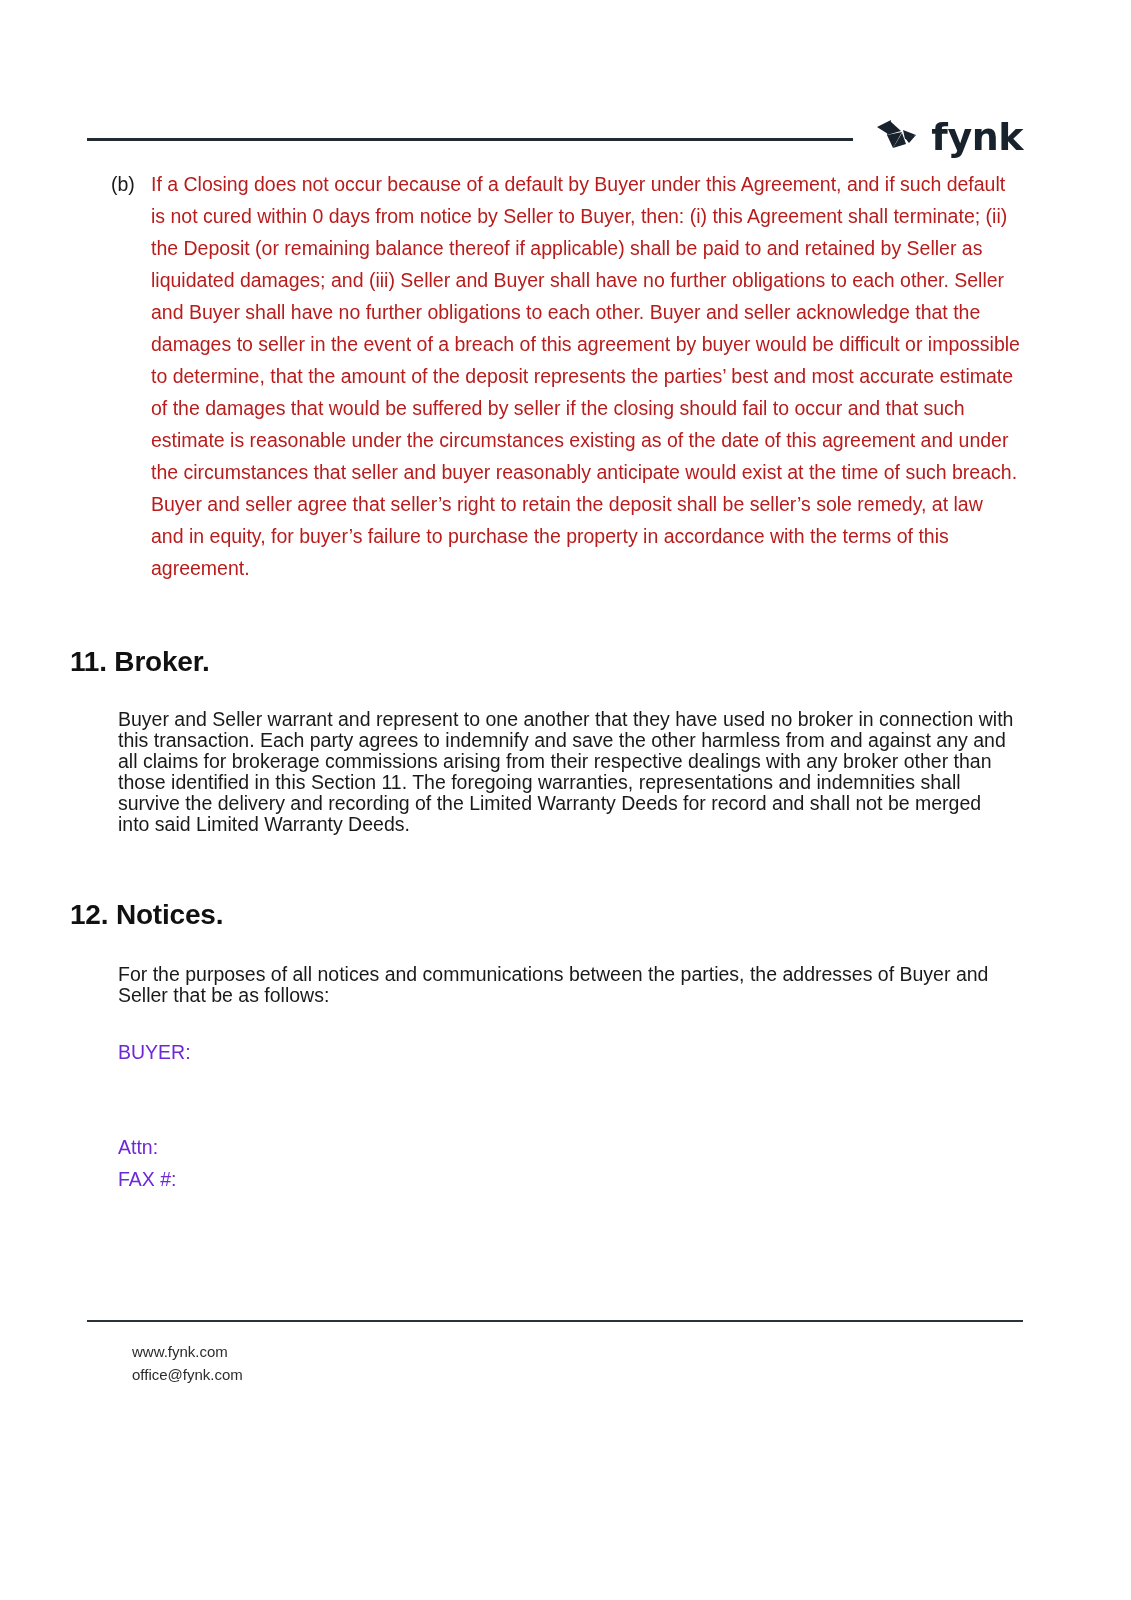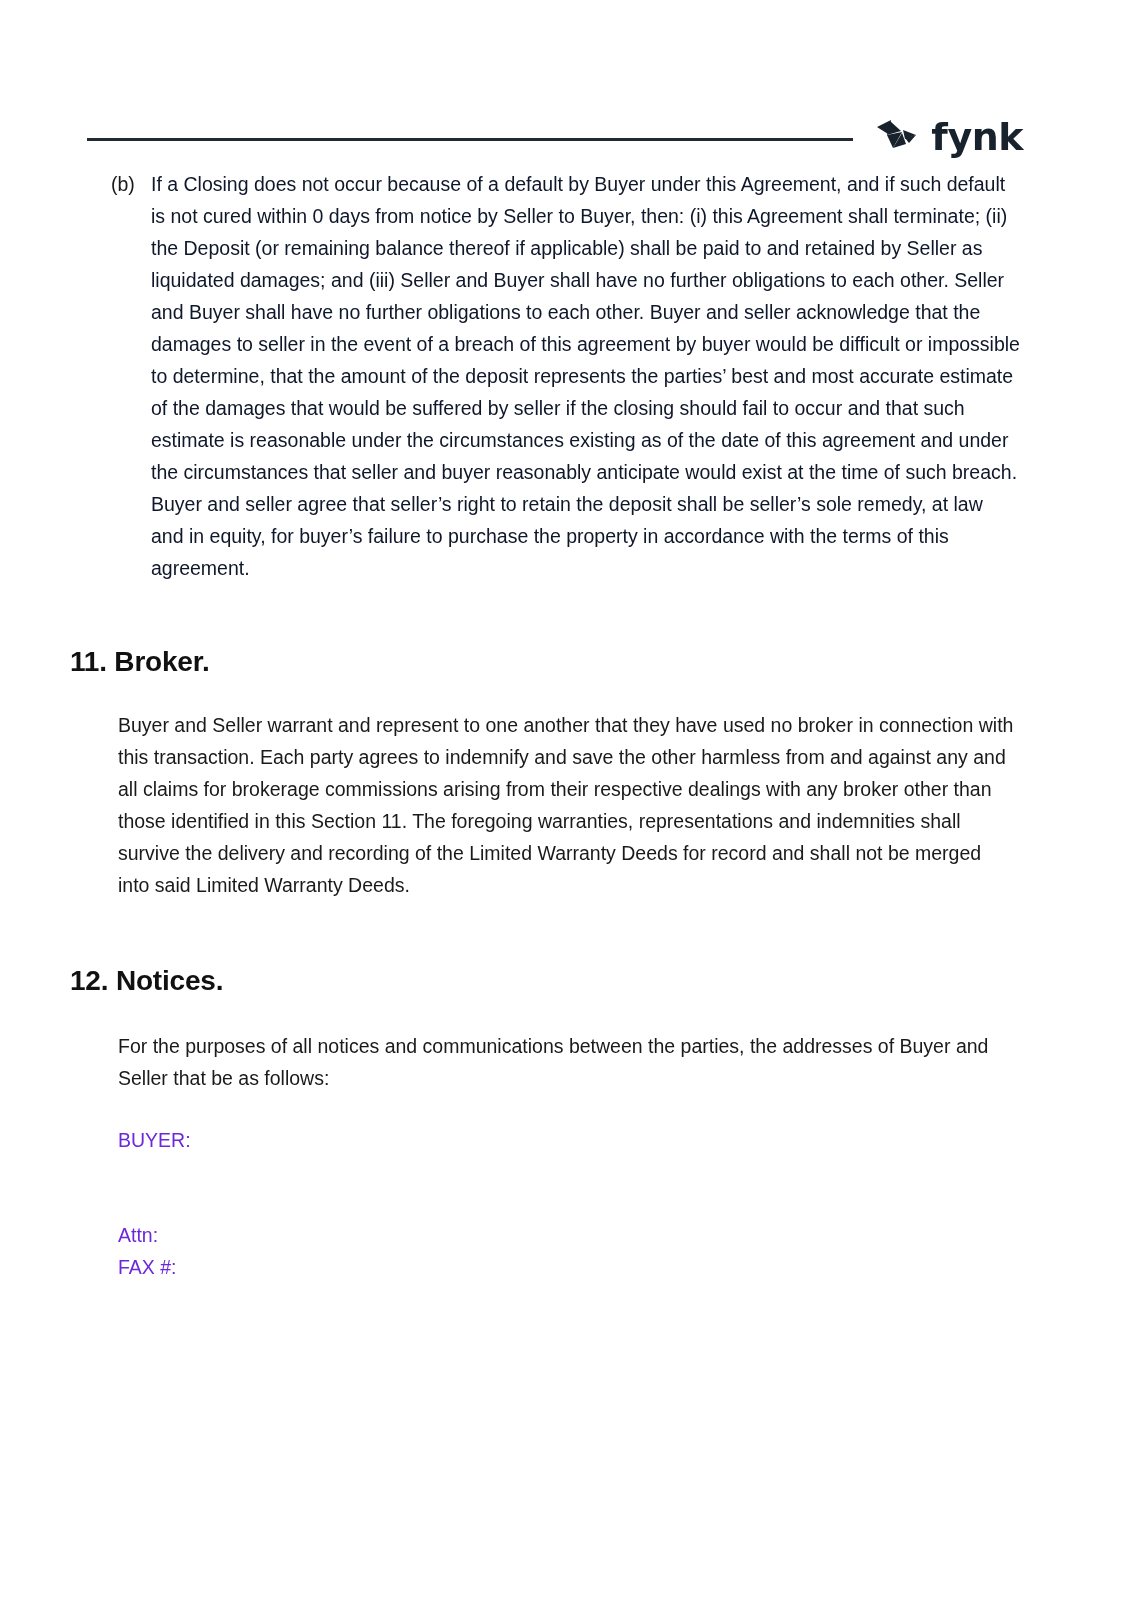--- a/index.html
+++ b/index.html
@@ -78,39 +78,39 @@
     flex: 0 0 auto;
     width: 40px;
     font-size: 19.5px;
     line-height: 32px;
     color: #1a1a1a;
   }
   .clause-text {
     flex: 1 1 auto;
     font-size: 19.5px;
     line-height: 32px;
-    color: #0f172a;
+    color: #b91c1c;
     text-align: left;
   }
 
   h2.section-heading {
     margin: 0;
     padding: 0 13px 0 70px;
     font-size: 28px;
     font-weight: 700;
     letter-spacing: -0.2px;
     color: #111111;
     line-height: 1.25;
   }
 
   p.body-para {
     margin: 0;
     padding: 0 116px 0 118px;
     font-size: 19.5px;
-    line-height: 32px;
+    line-height: 21px;
     color: #1a1a1a;
   }
 
   .field-line {
     margin: 0;
     padding: 0 0 0 118px;
     font-size: 19.5px;
     line-height: 32px;
     color: #6d28d9;
   }
@@ -199,14 +199,21 @@
     <div class="sp-buyer-block"></div>
 
     <div class="field-line">Attn:</div>
     <div class="field-line">FAX #:</div>
 
     <div class="sp-fax-seller"></div>
 
 
   </div>
 
+  <div class="footer">
+    <div class="footer-rule"></div>
+    <div class="footer-lines">
+      <div class="footer-line">www.fynk.com</div>
+      <div class="footer-line">office@fynk.com</div>
+    </div>
+  </div>
 
 </div>
 
 </body></html>

